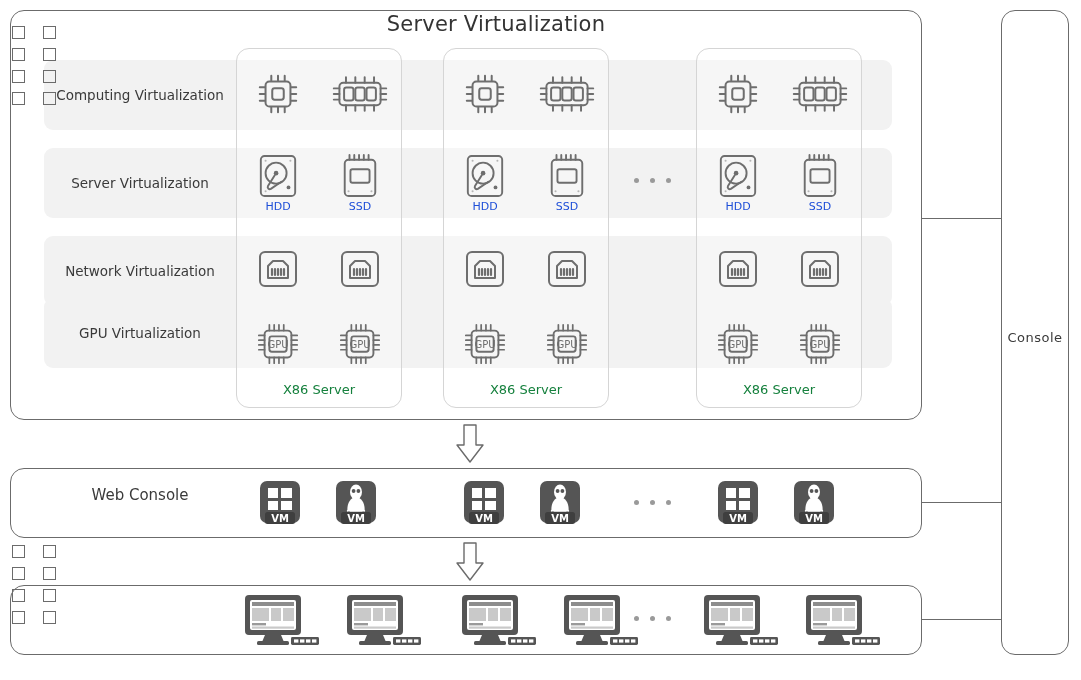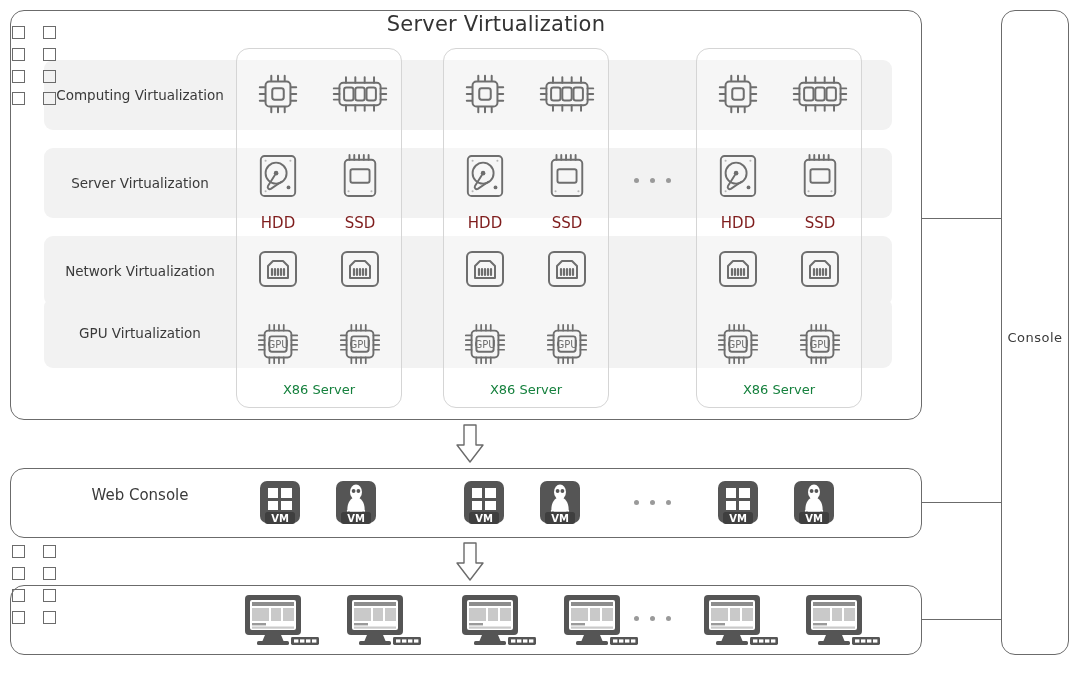--- a/index.html
+++ b/index.html
@@ -88,21 +88,21 @@
     position: absolute;
     left: 0; width: 100%;
     display: flex;
     justify-content: space-around;
     align-items: flex-start;
   }
   .icon-cell {
     width: 62px;
     display: flex; flex-direction: column; align-items: center;
   }
-  .icon-cap { font-size: 15px; color: #7f1d1d; margin-top: 15px; }
+  .icon-cap { font-size: 11px; color: #1d4ed8; margin-top: 1px; }
 
   .r-compute { top: 22px; }
   .r-storage { top: 104px; }
   .r-network { top: 198px; }
   .r-gpu     { top: 272px; }
 
   svg.ic { display: block; }
 
   
   .ellipsis {

